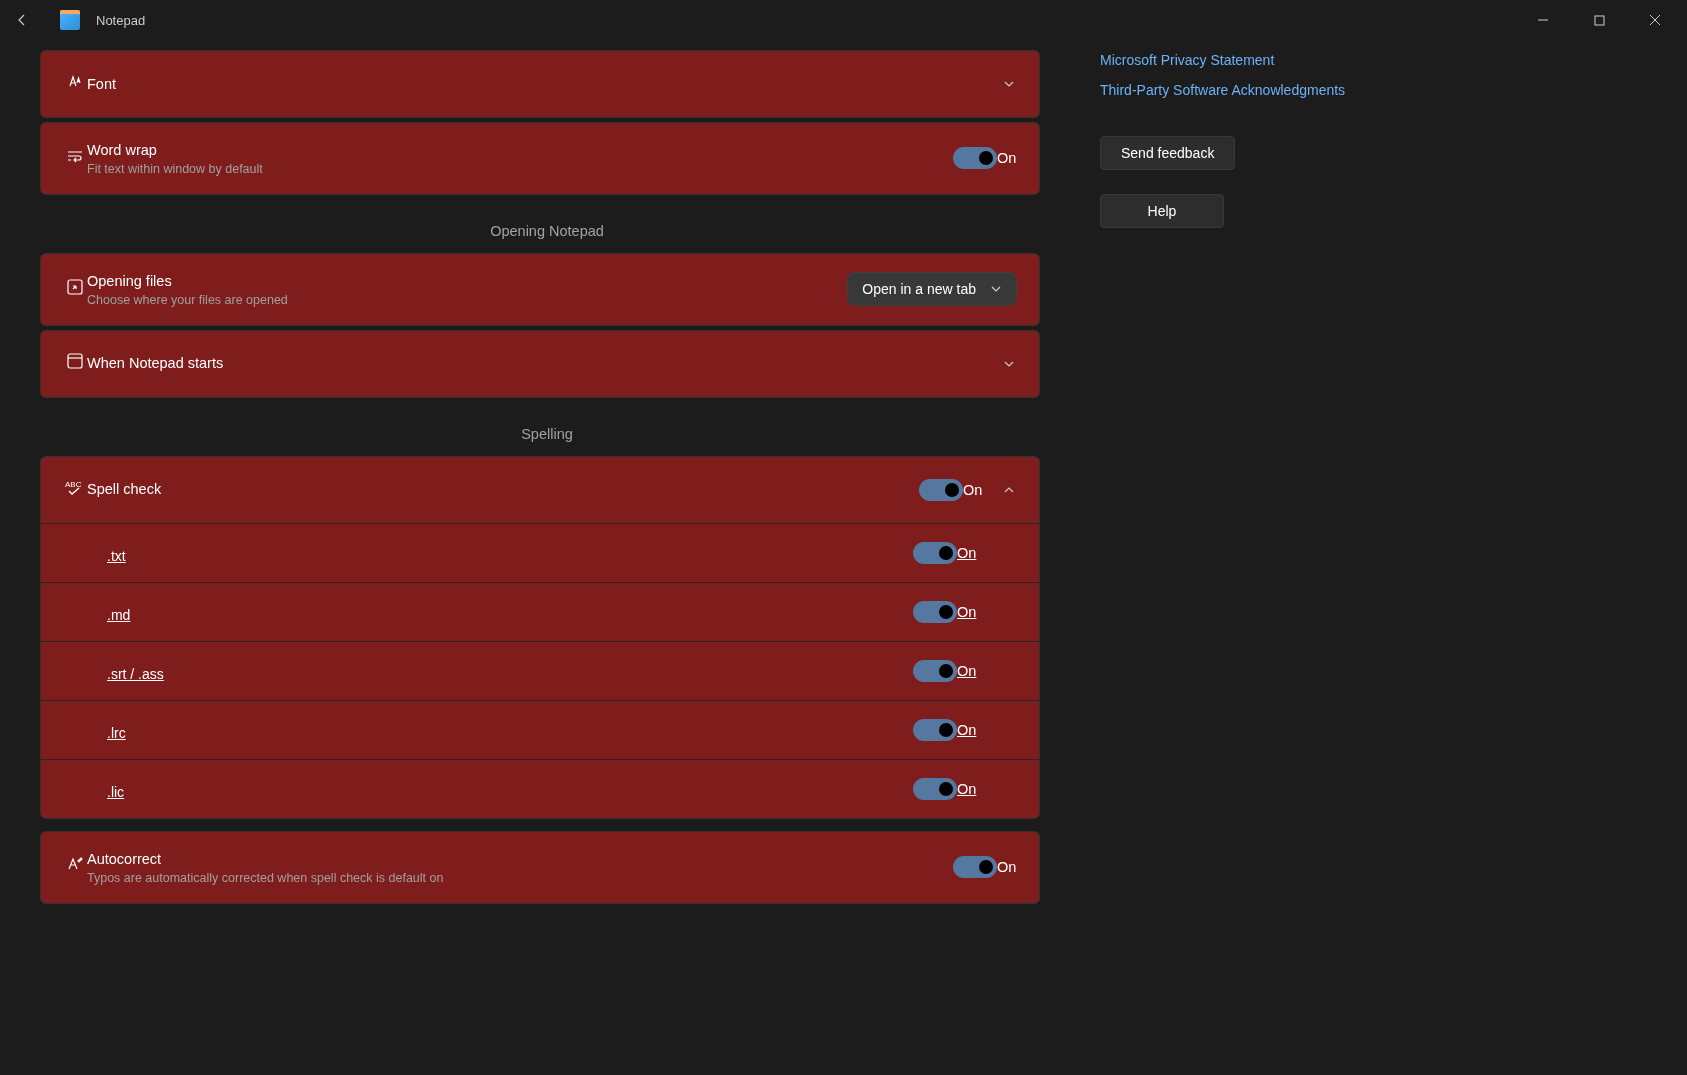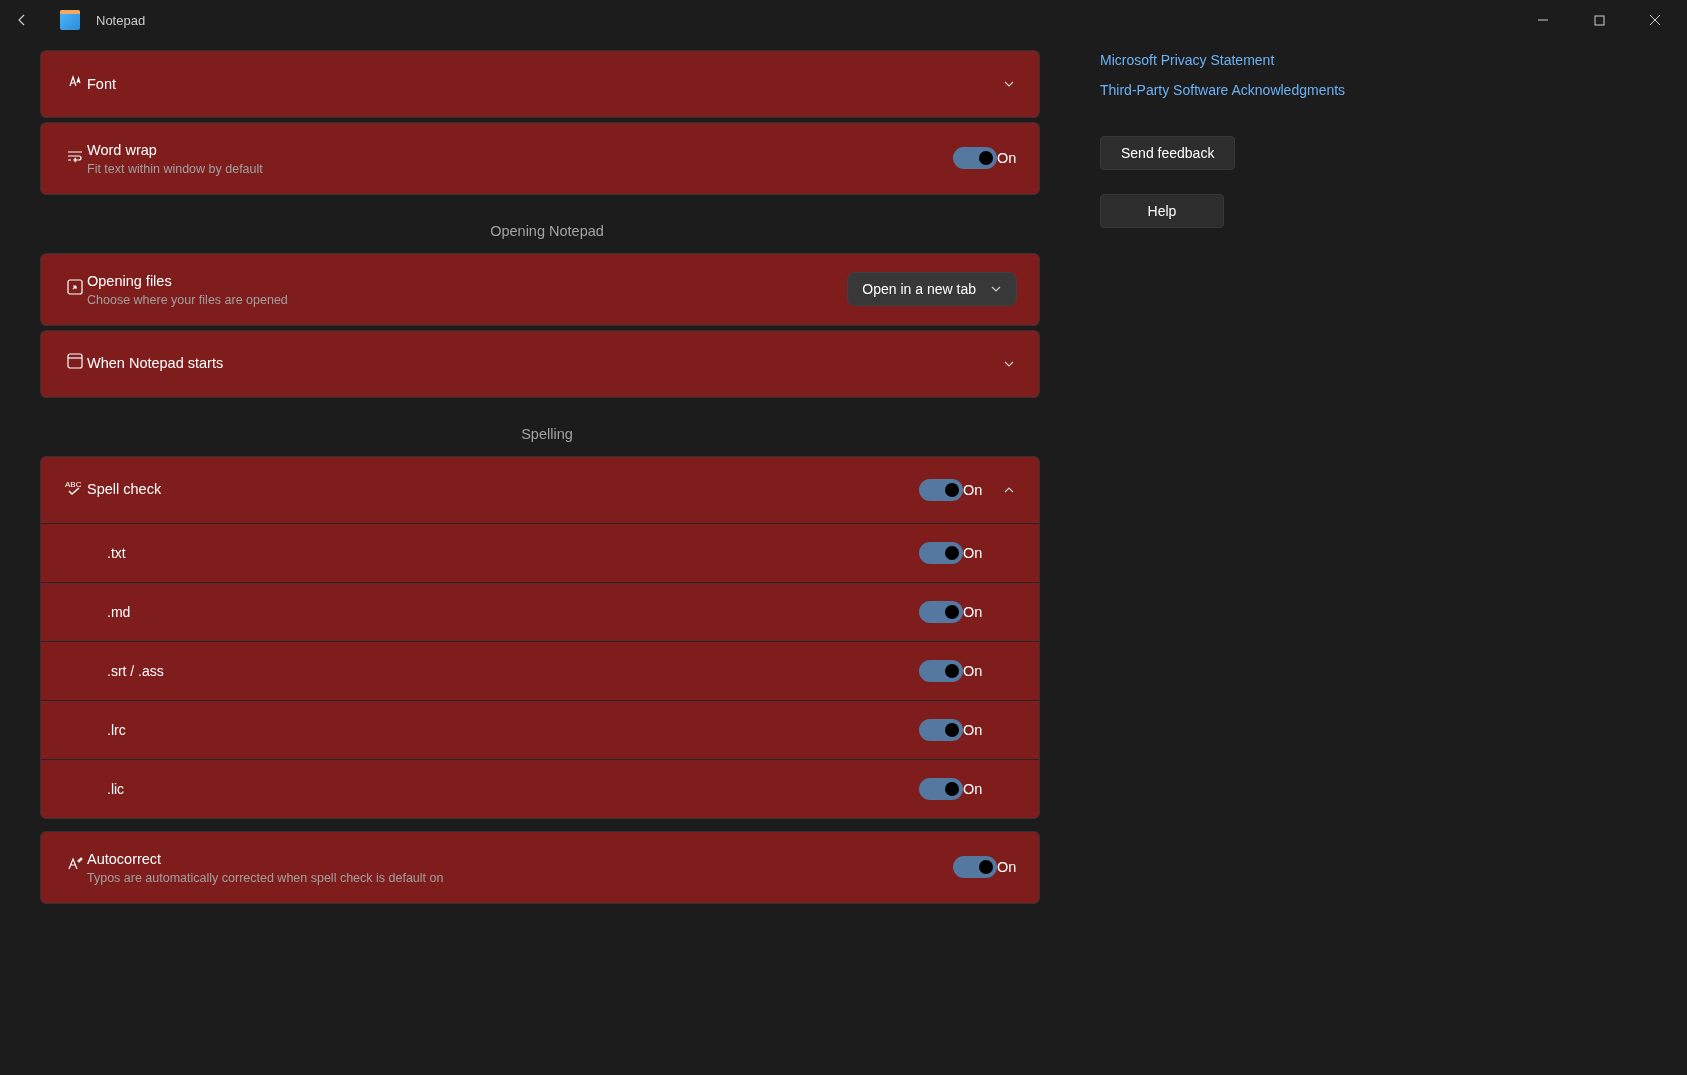--- a/index.html
+++ b/index.html
@@ -170,24 +170,25 @@
       padding: 8px 14px;
       color: #ffffff;
       font-size: 14px;
       display: flex;
       align-items: center;
       gap: 14px;
       cursor: pointer;
     }
     .sub-row {
       display: flex;
-      align-items: center;
-      padding: 18px 22px 18px 66px;
+      align-items: flex-end;
+      padding: 18px 28px 18px 66px;
       border-top: 1px solid #252525;
       min-height: 58px;
+      text-decoration: underline;
     }
     .sub-label {
       flex: 1;
       font-size: 14px;
       color: #ffffff;
     }
     .link {
       color: #6cb2f7;
       font-size: 14px;
       text-decoration: none;

